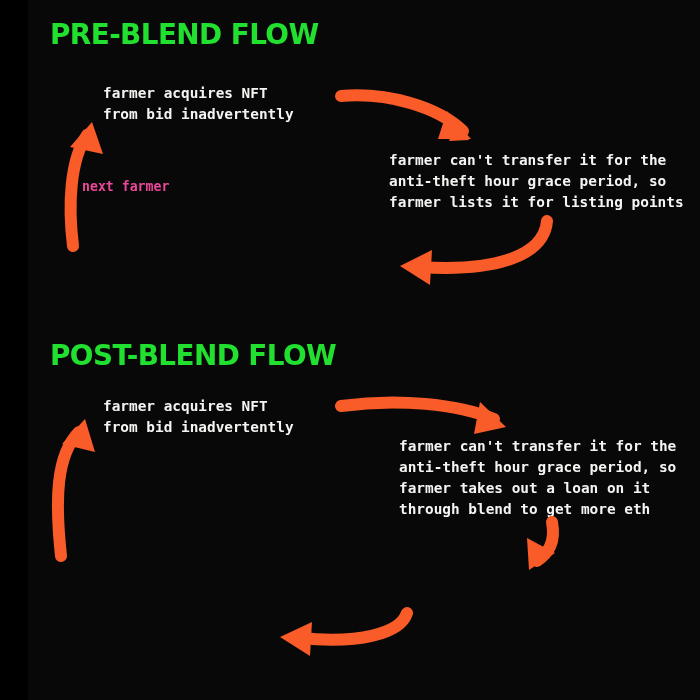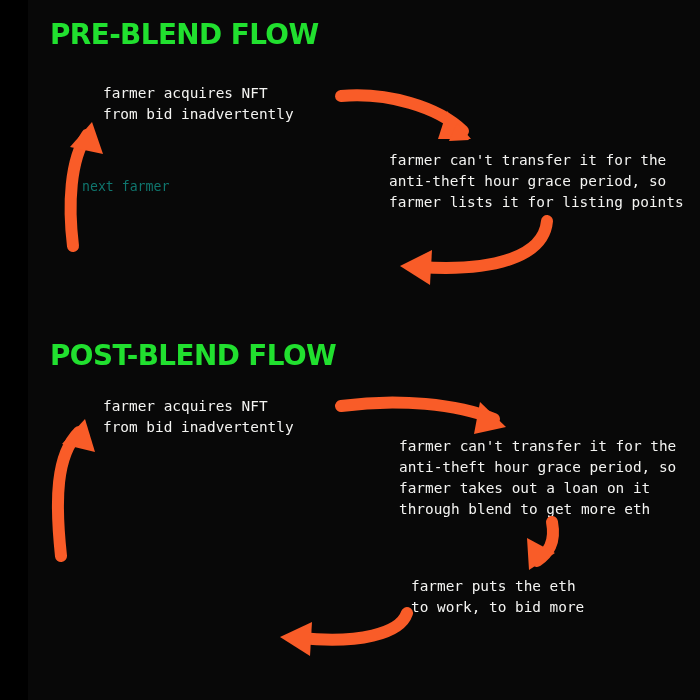--- a/index.html
+++ b/index.html
@@ -25,21 +25,21 @@
     font-size: 29px;
     letter-spacing: -0.6px;
     white-space: nowrap;
     transform: scaleX(0.96);
     transform-origin: left center;
   }
   .note {
     position: absolute;
     color: #f4f4f2;
     font-family: "DejaVu Sans Mono", "Liberation Mono", monospace;
-    font-weight: normal;
+    font-weight: bold;
     font-size: 14.4px;
     line-height: 21px;
     white-space: pre;
     letter-spacing: 0px;
   }
   .note.small {
     font-size: 13.2px;
     line-height: 20px;
   }
   .arrow-layer {
@@ -59,34 +59,32 @@
   <div class="heading" style="left: 22px; top: 17px; color: rgb(33, 224, 47);">PRE-BLEND FLOW</div>
 
   <div class="note" style="left: 75px; top: 83px; color: rgb(244, 244, 242);">farmer acquires NFT
 from bid inadvertently</div>
 
   <div class="note" style="left: 361px; top: 150px; color: rgb(244, 244, 242);">farmer can't transfer it for the
 anti-theft hour grace period, so
 farmer lists it for listing points</div>
 
 
-  <div class="note small" style="left: 54px; top: 177px; color: #0f766e;">next farmer</div>
+  <div class="note small" style="left: 54px; top: 177px; color: #ec4899;">next farmer</div>
 
   <div class="heading" style="left: 22px; top: 338px; color: rgb(33, 224, 47);">POST-BLEND FLOW</div>
 
   <div class="note" style="left: 75px; top: 396px; color: rgb(244, 244, 242);">farmer acquires NFT
 from bid inadvertently</div>
 
   <div class="note" style="left: 371px; top: 436px; color: rgb(244, 244, 242);">farmer can't transfer it for the
 anti-theft hour grace period, so
 farmer takes out a loan on it
 through blend to get more eth</div>
 
-  <div class="note" style="left: 383px; top: 576px; color: rgb(244, 244, 242);">farmer puts the eth
-to work, to bid more</div>
 
 
   <svg class="arrow-layer" viewBox="0 0 700 700">
     <defs></defs>
 
     <g>
       <path d="M 313 96 C 360 92 410 107 435 131" stroke="#f95c28" stroke-width="12" stroke-linecap="round" fill="none"></path>
       <path d="M 419 111 L 443 139 L 410 139 Z" fill="#f95c28"></path>
       <path d="M 429 123 L 441 140 L 421 141 Z" fill="#f95c28"></path>
     </g>

